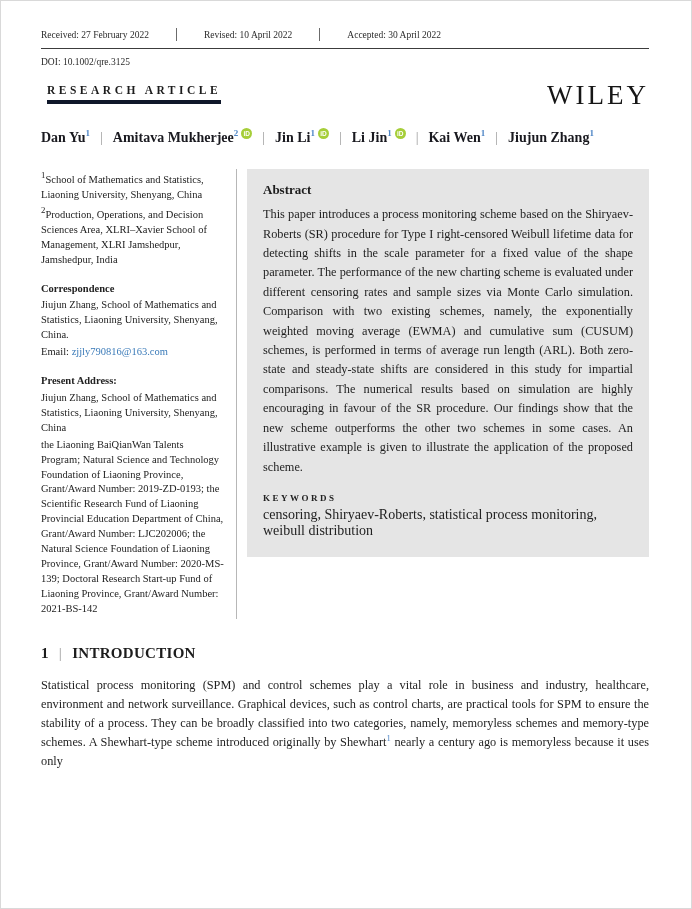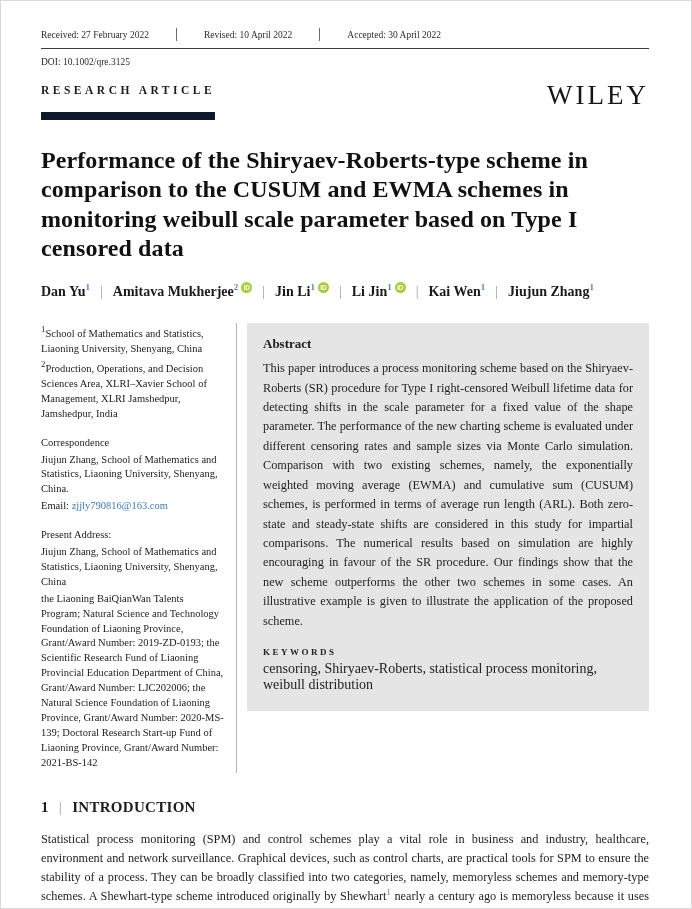--- a/index.html
+++ b/index.html
@@ -17,21 +17,21 @@
     border-bottom:1.5px solid #3c3c3c; padding-bottom:7px;
   }
   .meta-item { padding:0 11px; }
   .meta-item:first-child { padding-left:0; }
   .meta-sep { width:1px; height:13px; background:#6b6b6b; }
   .doi-row { font-size:9.5px; color:#2b2b2b; margin-top:8px; }
   
   .type-row { display:flex; justify-content:space-between; align-items:flex-start; margin-top:17px; }
   .article-type {
     font-size:11.5px; font-weight:bold; letter-spacing:3.5px;
-    border-bottom:8px solid #0f172a; padding-bottom:16px;
+    border-bottom:4px solid #0f172a; padding-bottom:4px;margin-left:6px;
   }
   .wiley-logo {
     font-size:27px; letter-spacing:3px; color:#161616;
     font-family:"Liberation Serif","DejaVu Serif",serif; line-height:1; margin-top:-2px;
   }
   
   .title {
     margin-top:26px; font-size:24px; font-weight:bold; line-height:1.22;
     color:#111; letter-spacing:0.1px; max-width:560px;
   }
@@ -51,21 +51,21 @@
   }
   
   .cols { display:flex; margin-top:20px; align-items:flex-start;justify-content:space-between; }
   .left-col {
     width:196px; flex:0 0 196px; padding-right:12px;
     border-right:1px solid #b7b7b7;
     font-size:10.5px; line-height:1.42; color:#222;
   }
   .left-col p { margin-bottom:2px; }
   .aff-item { margin-bottom:4px; }
-  .left-heading { font-weight:normal; margin-top:14px; margin-bottom:1px; }
+  .left-heading { font-weight:bold; margin-top:14px; margin-bottom:1px; }
   .email-link { color:#3a7ab8; text-decoration:none; }
   .abstract-box {
     flex:1; margin-left:10px; background:#e5e5e5;
     padding:13px 16px 18px 16px;
   }
   .abstract-heading { font-size:13px; font-weight:bold; margin-bottom:7px; }
   .abstract-text {
     font-size:12.3px; line-height:1.58; text-align:justify; color:#1e1e1e;
   }
   .kw-heading {
@@ -105,21 +105,20 @@
     <span class="meta-item">Accepted: 30 April 2022</span>
   </div>
 
   <div class="doi-row">DOI: 10.1002/qre.3125</div>
 
   <div class="type-row">
     <span class="article-type">RESEARCH ARTICLE</span>
     <span class="wiley-logo">WILEY</span>
   </div>
 
-  <h1 class="title">Performance of the Shiryaev-Roberts-type scheme in comparison to the CUSUM and EWMA schemes in monitoring weibull scale parameter based on Type I censored data</h1>
 
   <div class="authors"><span class="author"><span>Dan Yu</span><sup class="aff-sup">1</sup></span><span class="author-sep">|</span><span class="author"><span>Amitava Mukherjee</span><sup class="aff-sup">2</sup><span class="orcid">iD</span></span><span class="author-sep">|</span><span class="author"><span>Jin Li</span><sup class="aff-sup">1</sup><span class="orcid">iD</span></span><span class="author-sep">|</span><span class="author"><span>Li Jin</span><sup class="aff-sup">1</sup><span class="orcid">iD</span></span><span class="author-sep">|</span><span class="author"><span>Kai Wen</span><sup class="aff-sup">1</sup></span><span class="author-sep">|</span><span class="author"><span>Jiujun Zhang</span><sup class="aff-sup">1</sup></span></div>
 
   <div class="cols">
 
     <div class="left-col">
       <div id="affiliations">
           <p class="aff-item"><sup>1</sup><span>School of Mathematics and Statistics, Liaoning University, Shenyang, China</span></p>
           <p class="aff-item"><sup>2</sup><span>Production, Operations, and Decision Sciences Area, XLRI–Xavier School of Management, XLRI Jamshedpur, Jamshedpur, India</span></p>
         </div>

